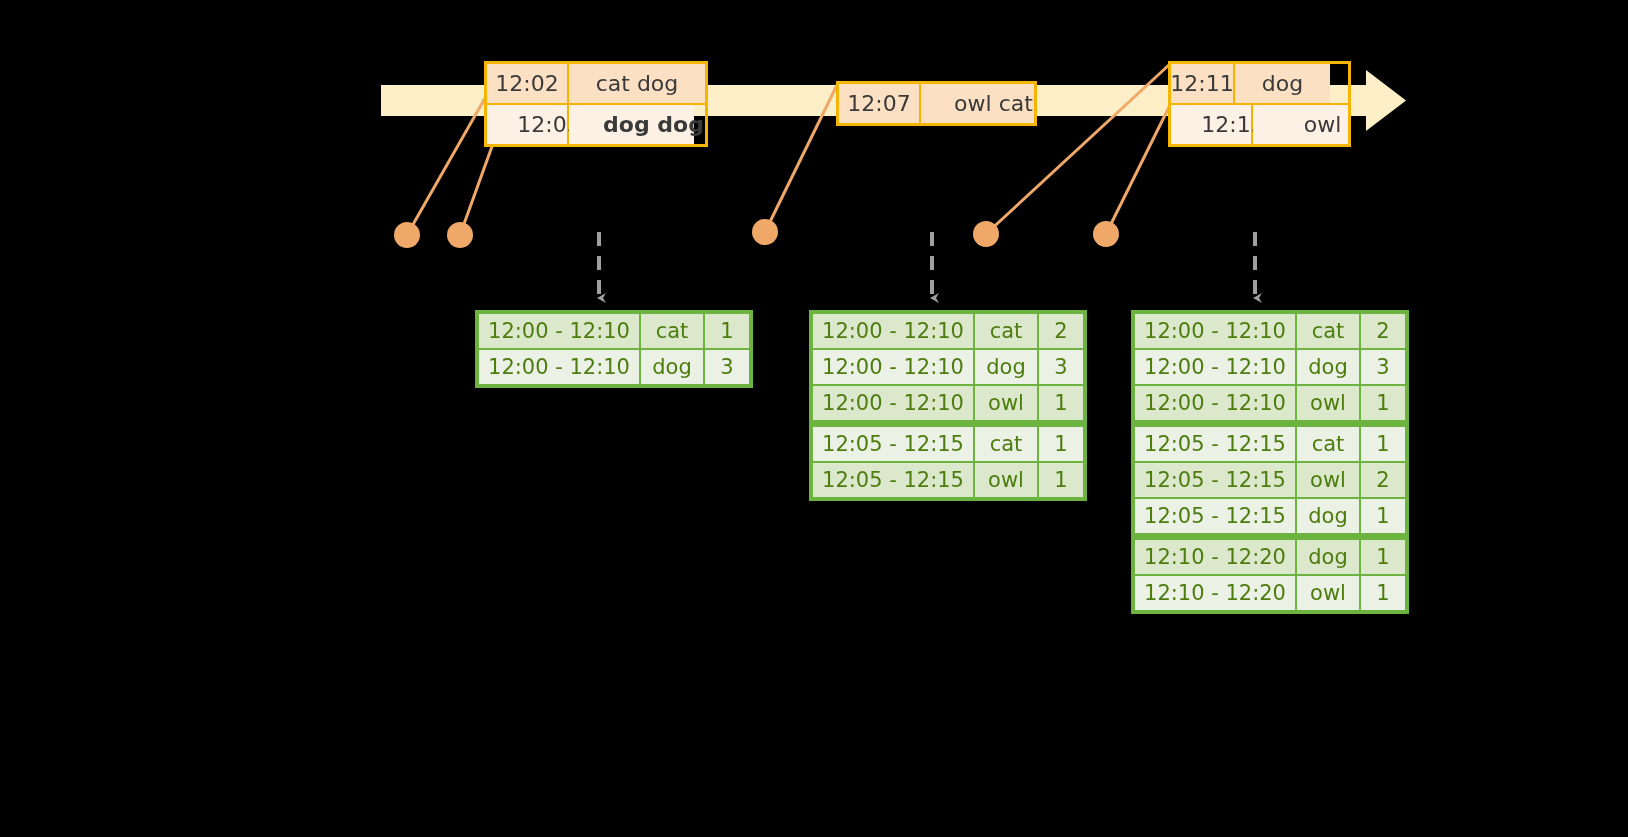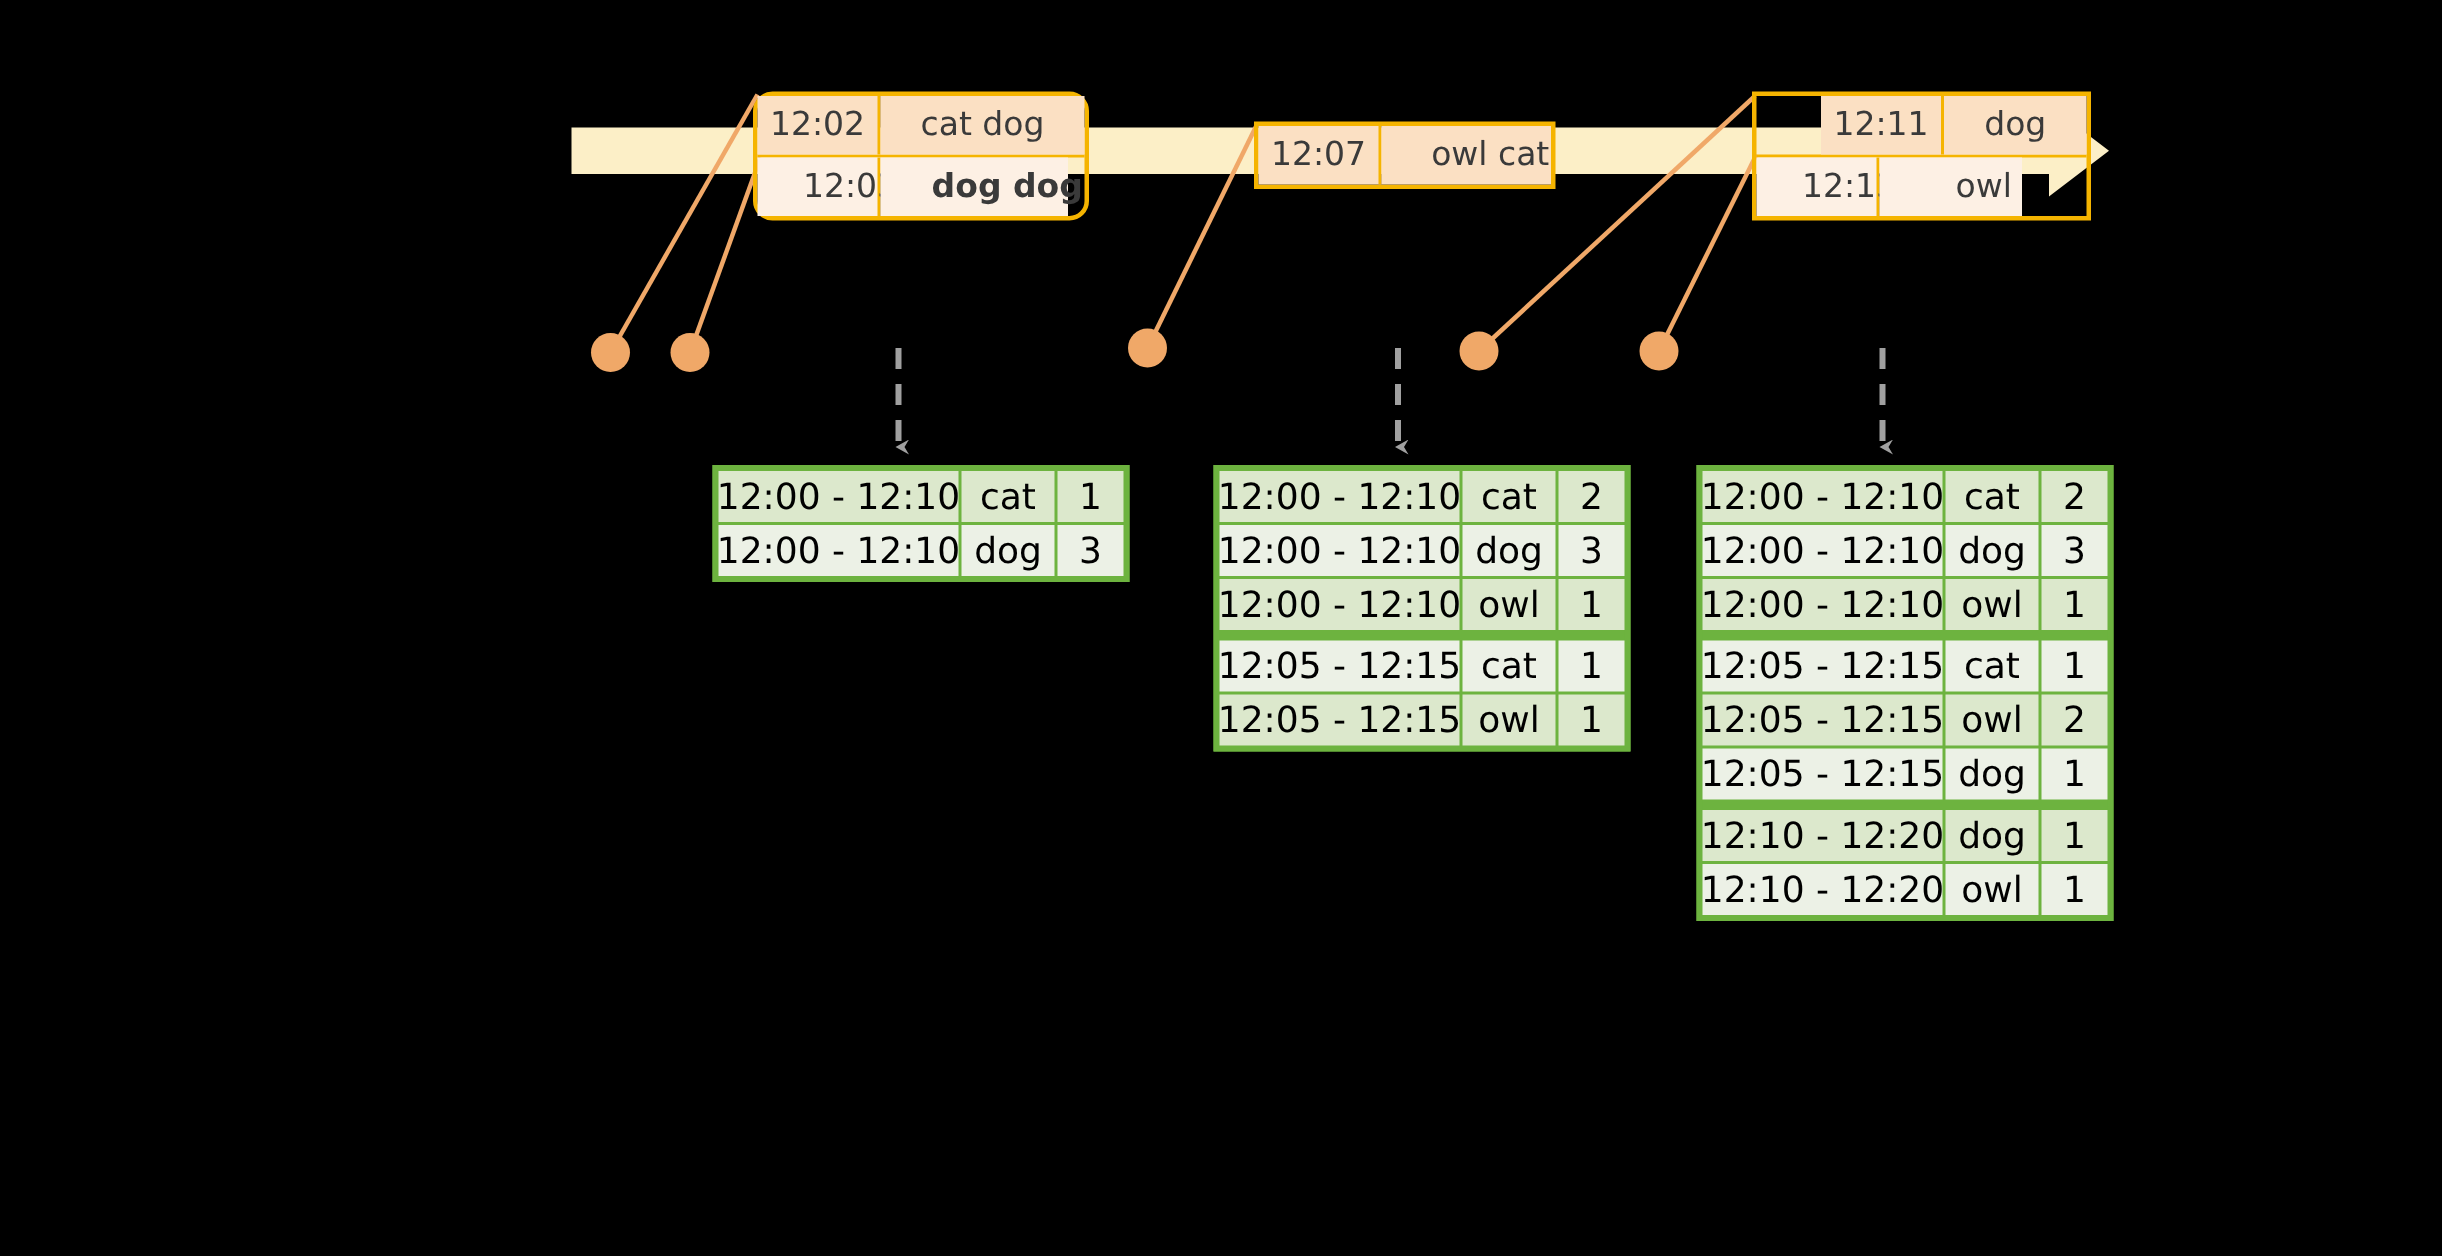--- a/index.html
+++ b/index.html
@@ -16,21 +16,21 @@
             color:#3a3a3a;font-size:22px;height:39px;white-space:nowrap;}
   .evt-cell.time{border-right:2px solid #F5B400;}
   .evt-row.odd .evt-cell{background:#FBE0C3;}
   .evt-row.even .evt-cell{background:#FDF0E4;padding-left:44px;}
 
   
   .rtable{position:absolute;border:4px solid #6DB33F;box-sizing:border-box;
           background:#6DB33F;display:flex;flex-direction:column;gap:2px;padding:0;}
   .rrow{display:flex;gap:2px;}
   .rcell{box-sizing:border-box;display:flex;align-items:center;justify-content:center;
-         color:#000000;font-size:24px;height:34px;white-space:nowrap;}
+         color:#4d7c0f;font-size:21px;height:34px;white-space:nowrap;}
   .rrow.shadeA .rcell{background:#DCE8CC;}
   .rrow.shadeB .rcell{background:#ECF1E6;}
   .c-win{width:160px;}
   .c-key{width:62px;text-align:center;}
   .c-val{width:44px;}
   .rowgap{height:3px;}
 </style>
 </head>
 <body>
 
@@ -65,39 +65,39 @@
     </g>
 
     <g stroke="#A0A0A0" stroke-width="4" stroke-dasharray="14 10" fill="none">
       <line x1="599" y1="232" x2="599" y2="298" marker-end="url(#dashHead)"></line>
       <line x1="932" y1="232" x2="932" y2="298" marker-end="url(#dashHead)"></line>
       <line x1="1255" y1="232" x2="1255" y2="298" marker-end="url(#dashHead)"></line>
     </g>
   </svg>
 
   <div id="event-groups">
-      <div class="evt-group" style="left: 502px; top: 61px; border-radius: 13px;">
+      <div class="evt-group" style="left: 484px; top: 61px;">
         <div class="evt-row odd">
           <div class="evt-cell time" style="width: 82px;">12:02</div>
           <div class="evt-cell words" style="width: 136px;">cat dog</div>
         </div>
         <div class="evt-row even">
           <div class="evt-cell time" style="width: 82px;">12:03</div>
           <div class="evt-cell words" style="width: 125px; font-weight: bold;">dog dog</div>
         </div>
       </div>
       <div class="evt-group" style="left: 836px; top: 81px;">
         <div class="evt-row odd">
           <div class="evt-cell time" style="width: 82px;">12:07</div>
           <div class="evt-cell words" style="width: 113px; padding-left: 32px;">owl cat</div>
         </div>
       </div>
       <div class="evt-group" style="left: 1168px; top: 61px;">
         <div class="evt-row odd">
-          <div class="evt-cell time" style="width: 82px; margin-left: 43px;">12:11</div>
+          <div class="evt-cell time" style="width: 64px;">12:11</div>
           <div class="evt-cell words" style="width: 95px;">dog</div>
         </div>
         <div class="evt-row even">
           <div class="evt-cell time" style="width: 82px;">12:13</div>
           <div class="evt-cell words" style="width: 95px;">owl</div>
         </div>
       </div>
     </div>
 
   <div id="result-tables">

